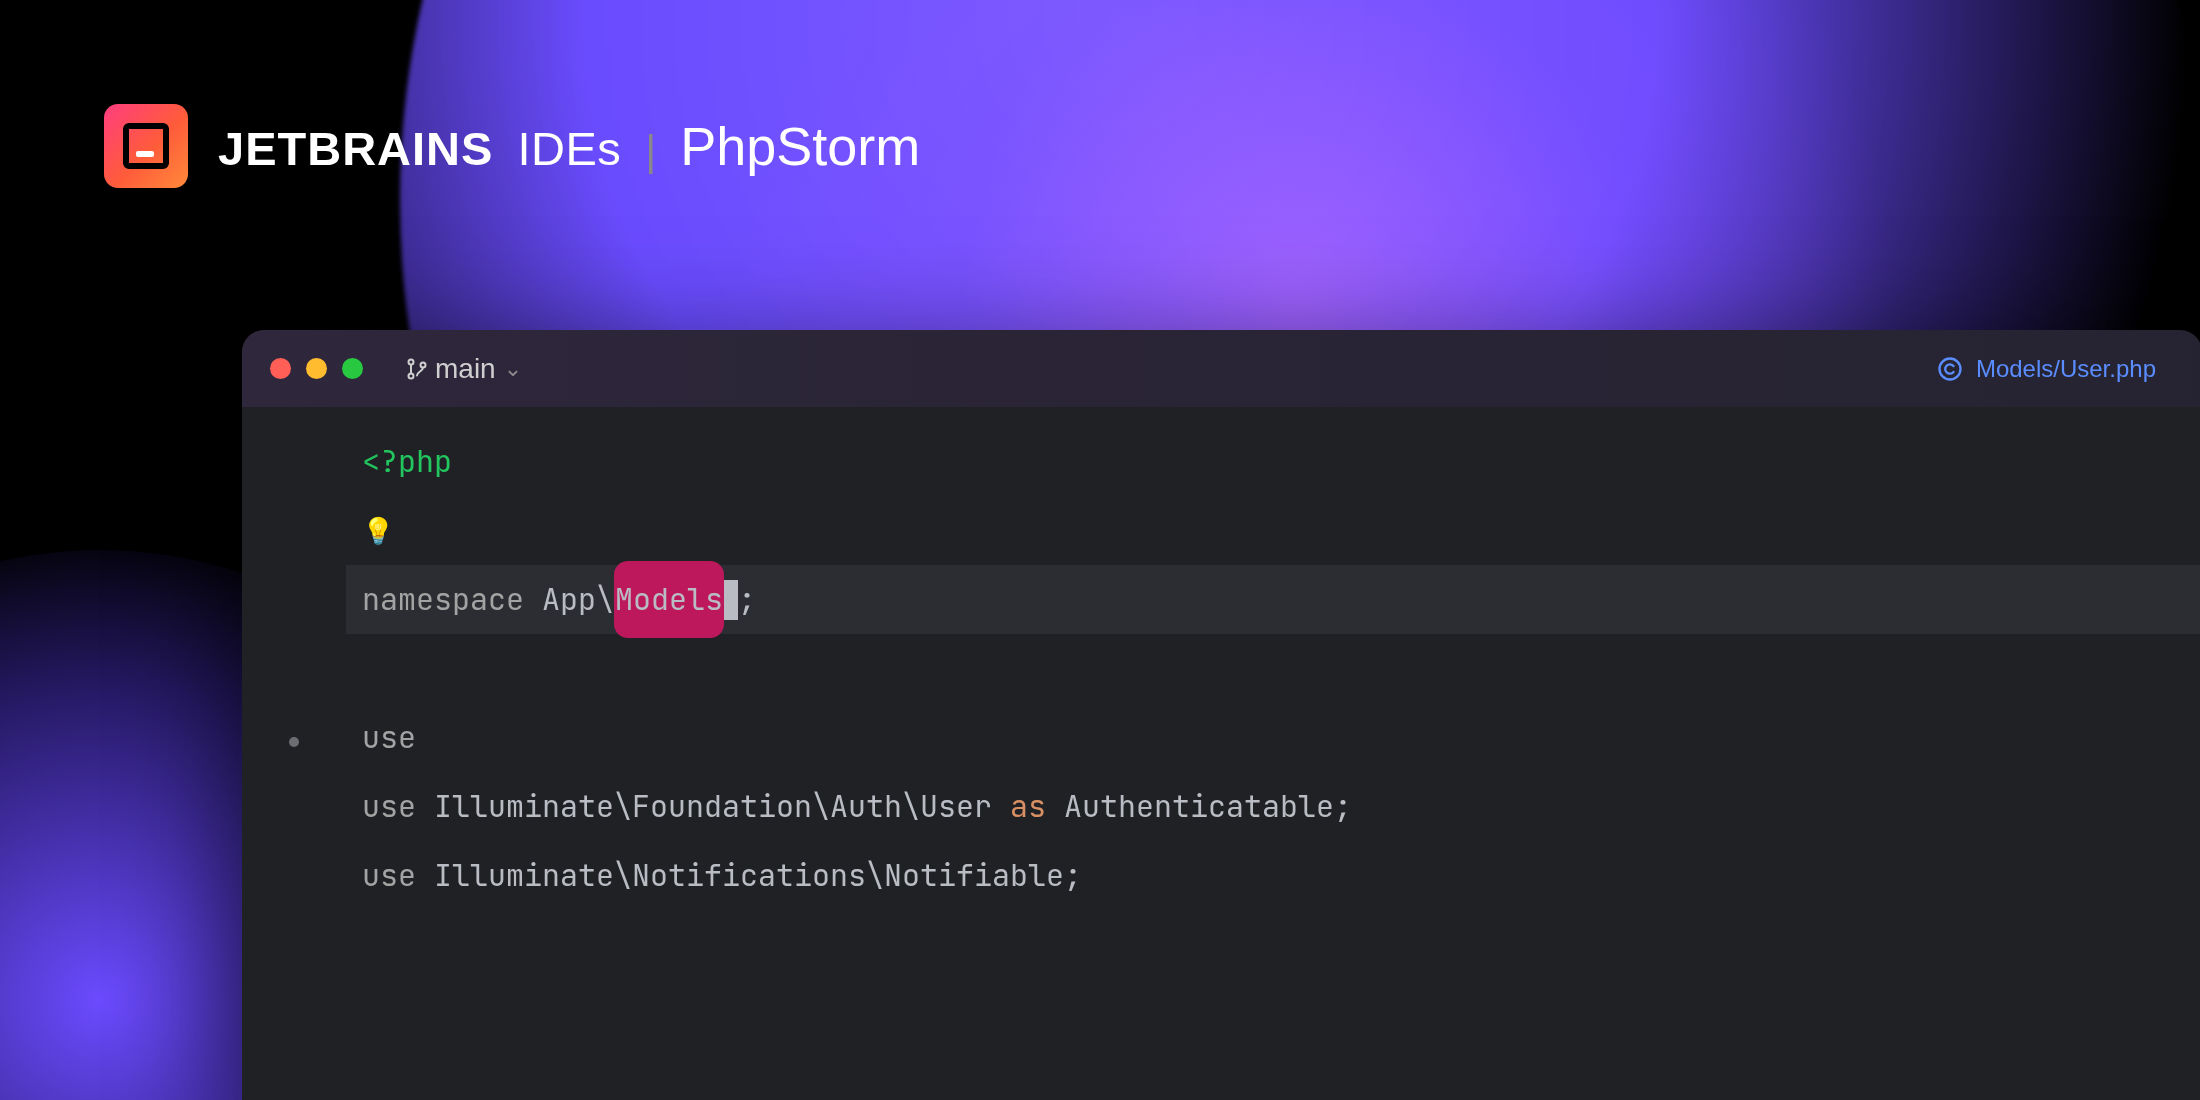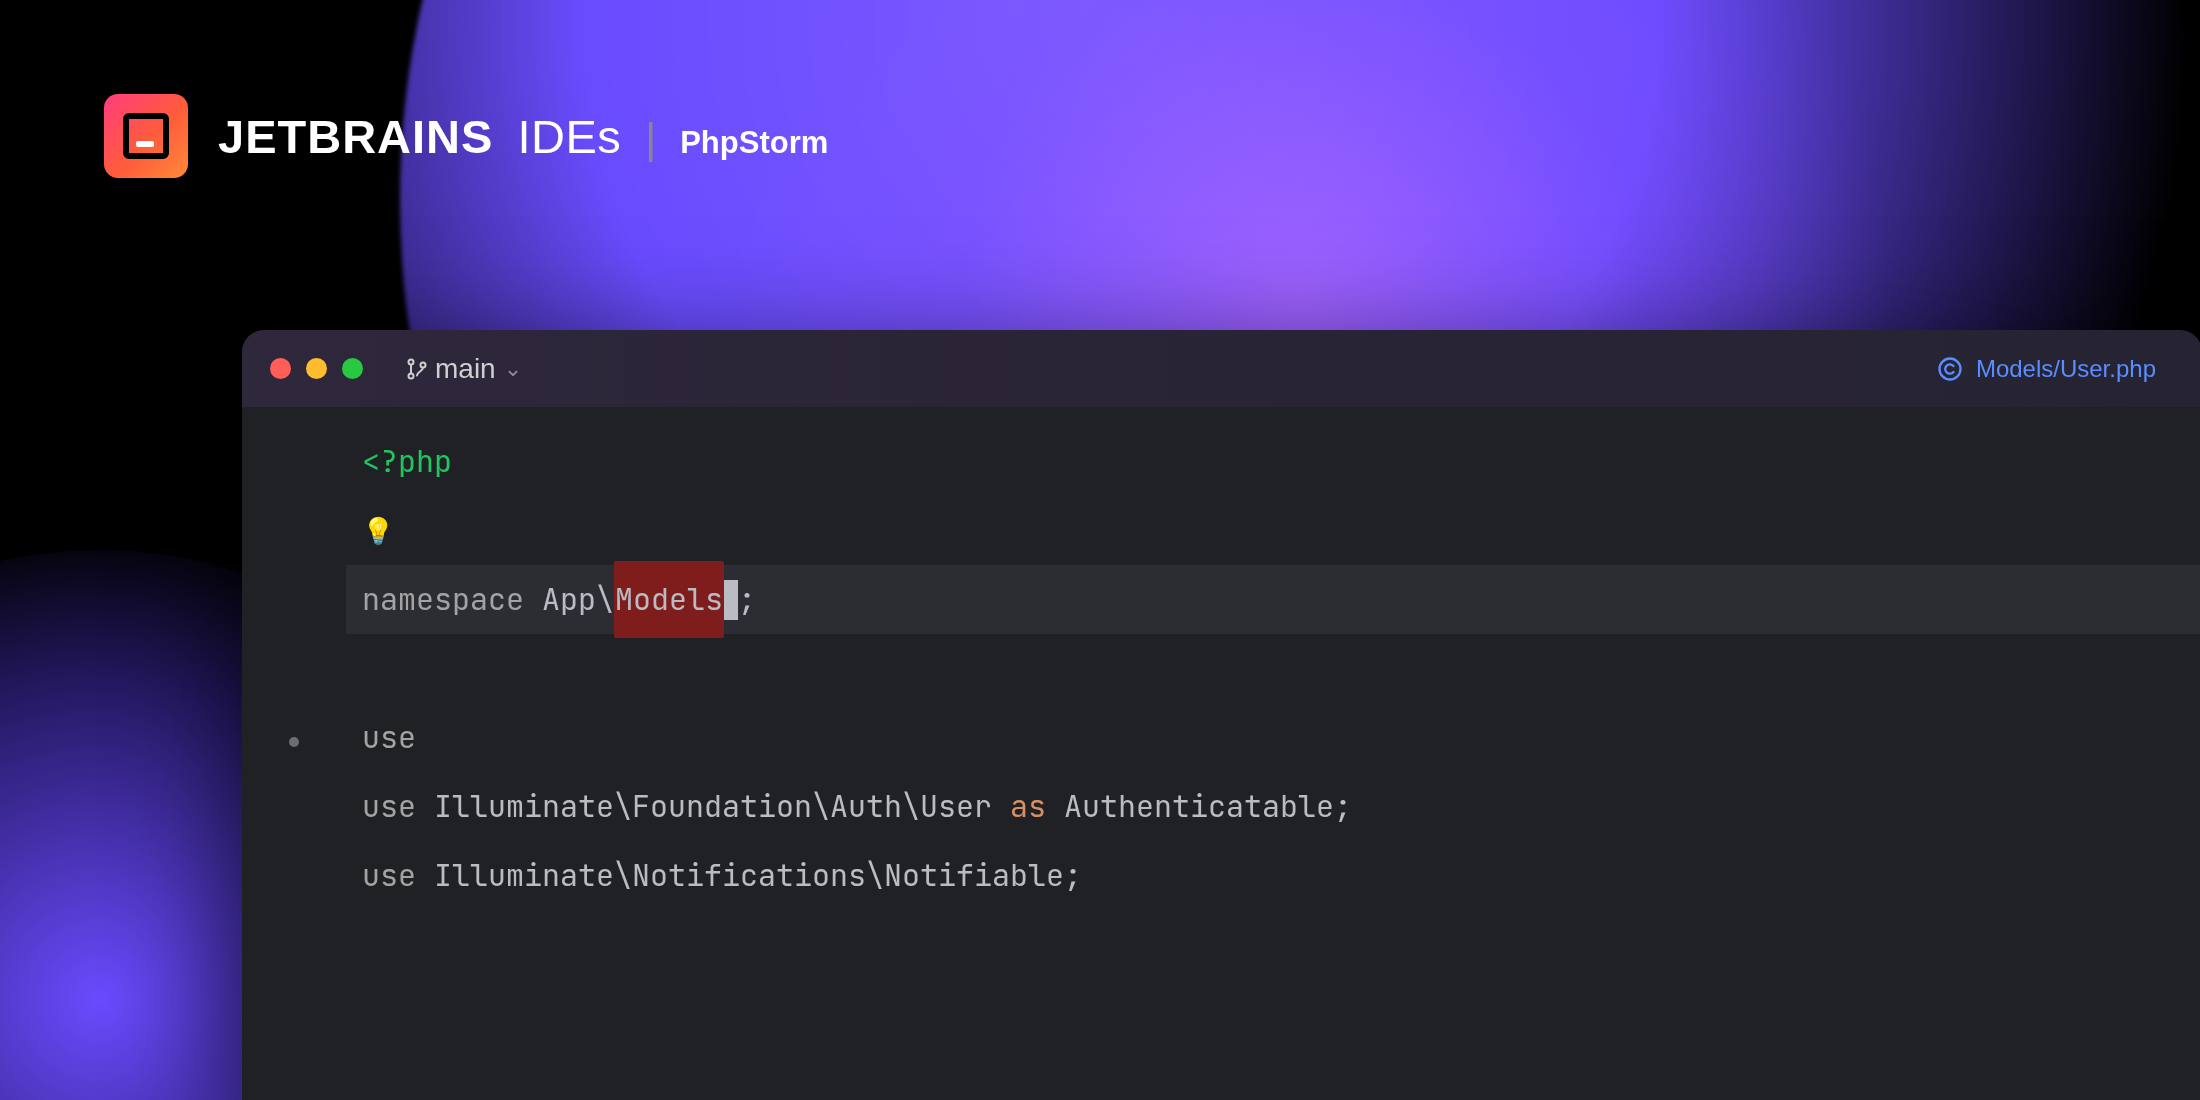--- a/index.html
+++ b/index.html
@@ -32,21 +32,21 @@
     position: absolute;
     width: 900px; height: 900px;
     left: -350px; top: 550px;
     background: radial-gradient(circle at 50% 50%, #6b4bff 0%, rgba(90,60,240,0.4) 50%, rgba(0,0,0,0) 75%);
     border-radius: 50%;
   }
 
   
   .brand {
     position: absolute;
-    top: 94px; left: 104px;
+    top: 104px; left: 104px;
     display: flex; align-items: center; gap: 30px;
     z-index: 5;
   }
   .brand-logo {
     width: 84px; height: 84px;
     border-radius: 14px;
     background: linear-gradient(135deg, #ff3d7f 0%, #ff5c3a 55%, #ff8a3a 100%);
     display: flex; align-items: center; justify-content: center;
   }
   .brand-logo-inner {
@@ -62,21 +62,21 @@
     background: #fff;
     border-radius: 2px;
   }
   .brand-text {
     display: flex; align-items: baseline; gap: 24px;
     color: #fff;
   }
   .brand-bold { font-weight: 800; font-size: 47px; letter-spacing: 1px; }
   .brand-light { font-weight: 300; font-size: 47px; letter-spacing: 0.5px; }
   .brand-sep { color: #888; font-size: 42px; font-weight: 300; }
-  .brand-product { font-weight: 700; font-size: 31px; }
+  .brand-product { font-weight: 400; font-size: 54px; }
 
   
   .ide {
     position: absolute;
     left: 242px; top: 330px;
     width: 1960px;
     height: 770px; 
     background: #1f2125;
     border-radius: 22px 22px 0 0;
     box-shadow: 0 30px 120px rgba(0,0,0,0.6);
@@ -126,21 +126,21 @@
     padding-top: 20px;
     position: relative;
   }
   .line { padding-left: 16px; height: 69px; display: flex; align-items: center; white-space: pre; }
   .line.current { background: #2b2d32; }
   .bulb { font-size: 26px; filter: saturate(1.2); }
 
   .tok-tag { color: #22c55e; }
   .tok-key { color: #a3a3a3; }
   .tok-ns  { color: #b9bcc3; }
-  .tok-sel { background: #7f1d1d; padding: 4px 1px; border-radius:2px;}
+  .tok-sel { background: #be185d; padding: 4px 1px; border-radius:14px;}
   .tok-punc{ color: #b9bcc3; }
   .tok-as  { color: #d78f63; }
   .cursor-block {
     display:inline-block; width:14px; height:40px;
     background:#b9bcc3; vertical-align:middle;
   }
 
   .gutter-dot {
     position:absolute; left:50%; transform:translateX(-50%);
     width:10px;height:10px;border-radius:50%;background:#6b6d73;

